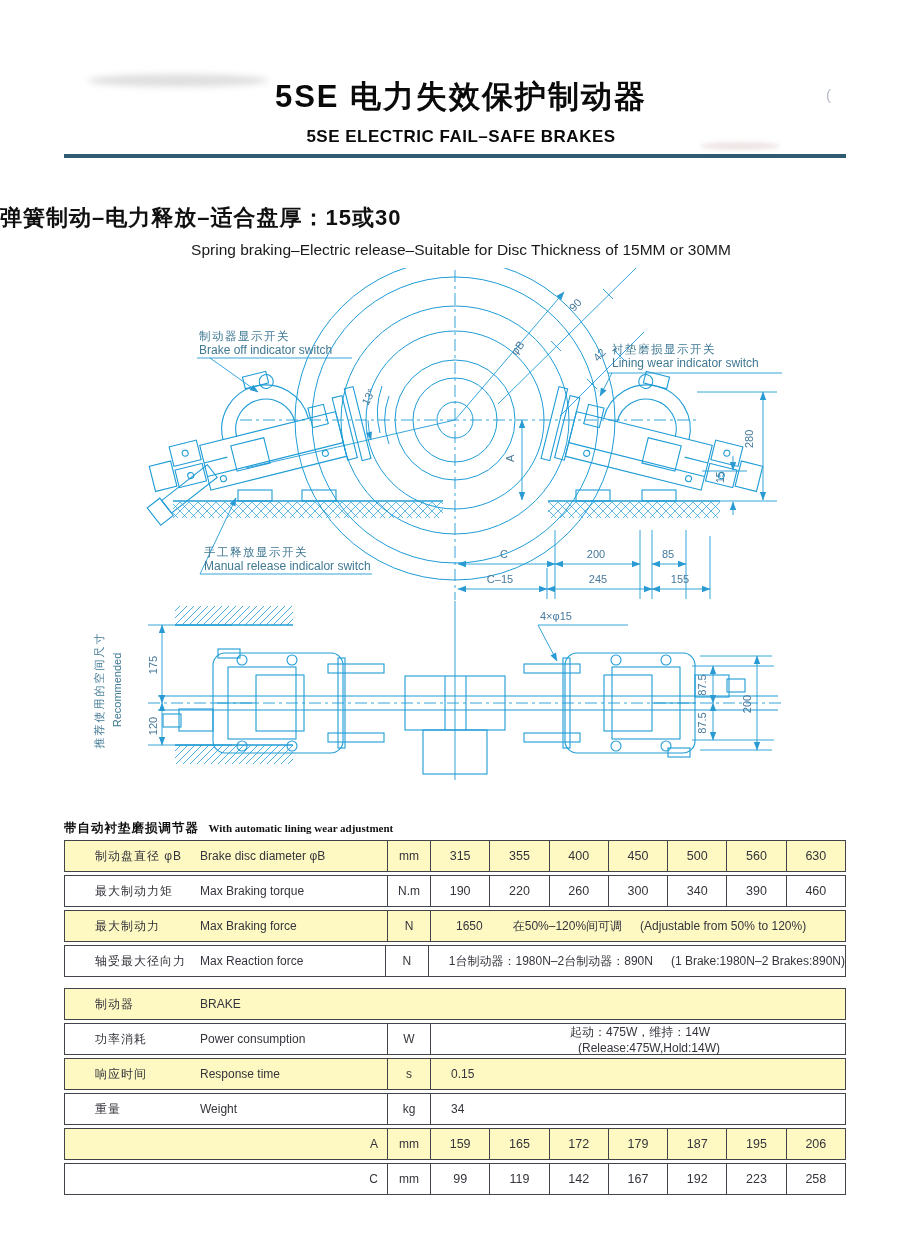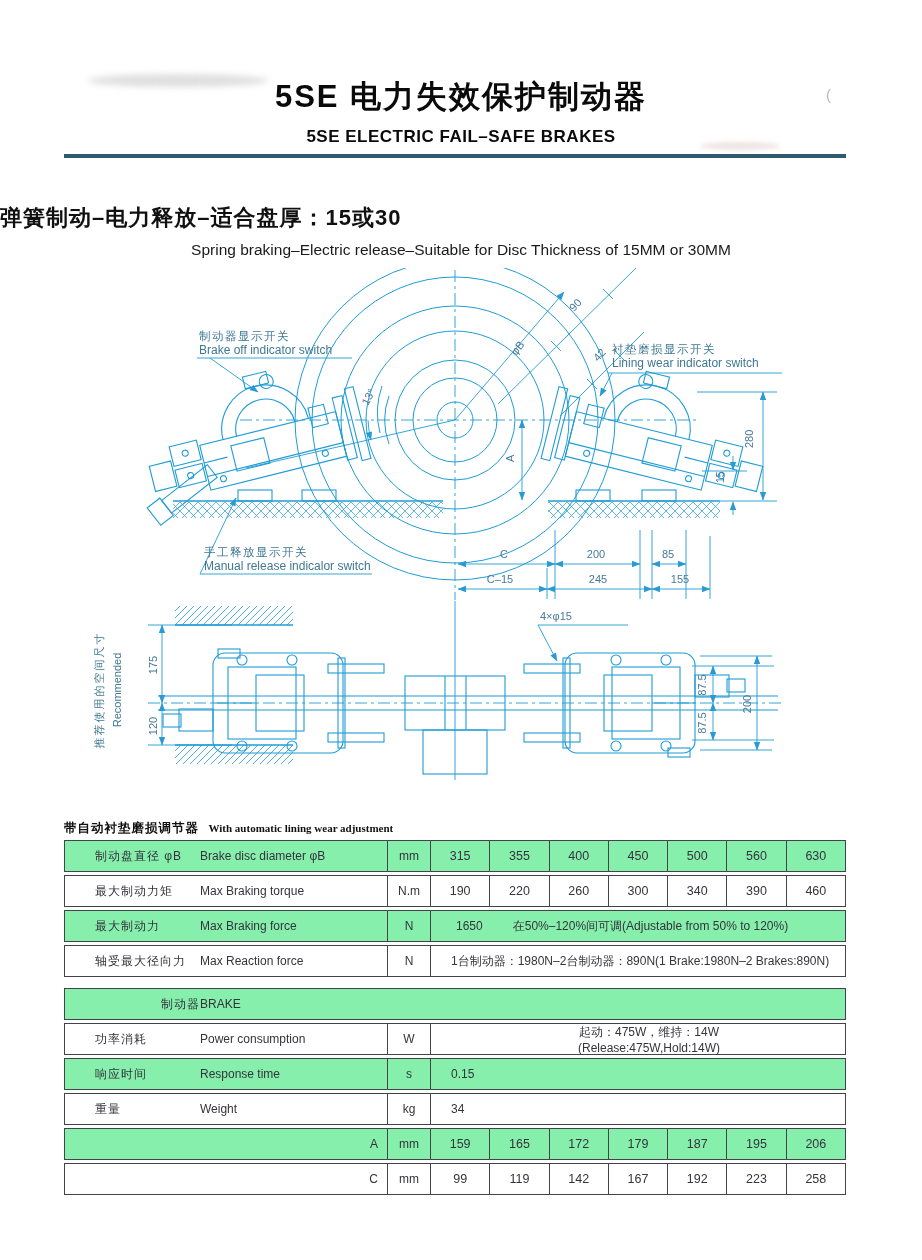--- a/index.html
+++ b/index.html
@@ -19,33 +19,33 @@
   
   .smudge1 { top:74px; left:88px; width:180px; height:13px; background:rgba(150,150,150,.30); filter:blur(3px); border-radius:50%; }
   .smudge2 { top:142px; left:700px; width:80px; height:8px; background:rgba(190,150,150,.25); filter:blur(2px); border-radius:50%; }
   .paren-artifact { top:86px; left:826px; font-size:15px; color:rgba(120,130,150,.55); }
   
   .note-line { top:820px; left:64px; font-size:12.5px; font-weight:bold; color:#111; }
   .note-line .nz { letter-spacing:1px; }
   .note-line .ne { font-family:"Liberation Serif", serif; font-size:11px; margin-left:6px; }
   .tbl { position:absolute; left:64px; width:782px; }
   .trow { display:flex; height:32px; margin-bottom:3px; border:1.6px solid #43434b; background:#fff; align-items:stretch; font-size:12px; color:#34343c; }
-  .trow.blue { background:#86efac; }
+  .trow.blue { background:#fef9c3; }
   .c-label { width:322px; display:flex; align-items:center; }
   .c-label .zh { margin-left:30px; width:105px; letter-spacing:1px; }
   .c-label .en { white-space:nowrap; }
   .c-label.right { justify-content:flex-end; padding-right:9px; }
   .c-unit { width:43px; border-left:1.4px solid #43434b; display:flex; align-items:center; justify-content:center; }
   .c-val { flex:1; border-left:1.4px solid #43434b; display:flex; align-items:center; justify-content:center; font-size:12.5px; }
   .c-merged { flex:1; border-left:1.4px solid #43434b; display:flex; align-items:center; padding-left:20px; white-space:nowrap; }
   .c-merged .m1 { margin-right:30px; }
-  .c-merged .m2 { margin-right:0; }
+  .c-merged .m2 { margin-right:18px; }
   .pad60 { padding-left:25px; }
   .pad22 { padding-left:22px;flex-direction:column; }
-  .headrow .c-label { width:100%;text-align:right; }
+  .headrow .c-label { width:100%; }
   
   text { font-family:"Liberation Sans", sans-serif; }
 </style>
 </head>
 <body>
 
 <div class="abs smudge1"></div>
 <div class="abs smudge2"></div>
 <div class="abs paren-artifact">(</div>
 

